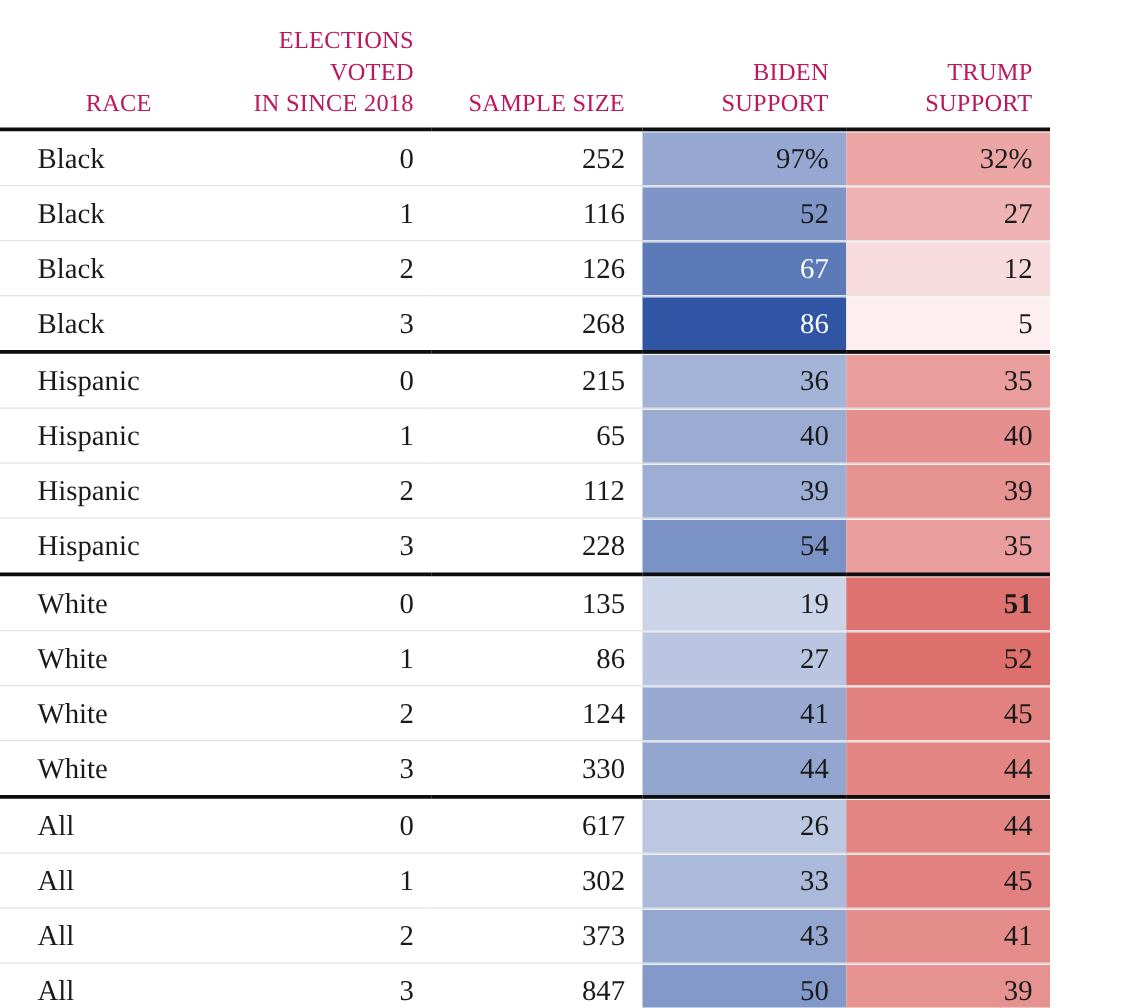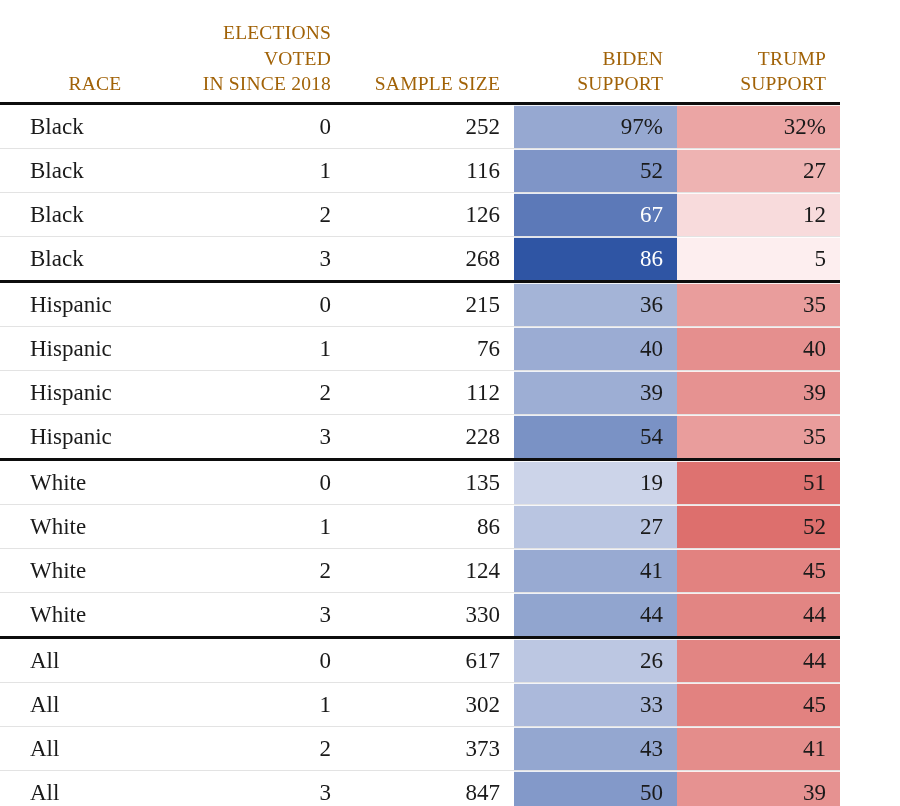--- a/index.html
+++ b/index.html
@@ -42,21 +42,21 @@
 
   thead th {
     font-weight: normal;
     font-size: 19.5px;
     letter-spacing: 0.2px;
     line-height: 1.32;
     padding: 0 14px 5px 0;
     vertical-align: bottom;
     font-variant: small-caps;
     text-transform: uppercase;
-    color: #a16207;
+    color: #be185d;
     background: #ffffff;
     white-space: pre-line;
   }
   thead th.th-race {
     text-align: center;
     padding-left: 30px;
     padding-right: 0;
   }
   thead th.th-num {
     text-align: right;
@@ -161,21 +161,21 @@
         <tr class="row group-start">
           <td class="td-race">Hispanic</td>
           <td class="td-num">0</td>
           <td class="td-num">215</td>
           <td class="td-heat td-biden" style="background: rgb(164, 180, 215);">36</td>
           <td class="td-heat td-trump" style="background: rgb(233, 157, 156);">35</td>
         </tr>
         <tr class="row">
           <td class="td-race">Hispanic</td>
           <td class="td-num">1</td>
-          <td class="td-num">76</td>
+          <td class="td-num">65</td>
           <td class="td-heat td-biden" style="background: rgb(155, 172, 211);">40</td>
           <td class="td-heat td-trump" style="background: rgb(229, 143, 142);">40</td>
         </tr>
         <tr class="row">
           <td class="td-race">Hispanic</td>
           <td class="td-num">2</td>
           <td class="td-num">112</td>
           <td class="td-heat td-biden" style="background: rgb(157, 174, 212);">39</td>
           <td class="td-heat td-trump" style="background: rgb(230, 146, 145);">39</td>
         </tr>
@@ -184,21 +184,21 @@
           <td class="td-num">3</td>
           <td class="td-num">228</td>
           <td class="td-heat td-biden" style="background: rgb(122, 146, 197); padding-left: 26px;">54</td>
           <td class="td-heat td-trump" style="background: rgb(233, 157, 156);">35</td>
         </tr>
         <tr class="row group-start">
           <td class="td-race">White</td>
           <td class="td-num">0</td>
           <td class="td-num">135</td>
           <td class="td-heat td-biden" style="background: rgb(204, 212, 233);">19</td>
-          <td class="td-heat td-trump" style="background: rgb(222, 114, 112);">51</td>
+          <td class="td-heat td-trump" style="background: rgb(222, 114, 112); font-weight: bold;">51</td>
         </tr>
         <tr class="row">
           <td class="td-race">White</td>
           <td class="td-num">1</td>
           <td class="td-num">86</td>
           <td class="td-heat td-biden" style="background: rgb(185, 197, 225);">27</td>
           <td class="td-heat td-trump" style="background: rgb(221, 111, 109);">52</td>
         </tr>
         <tr class="row">
           <td class="td-race">White</td>

